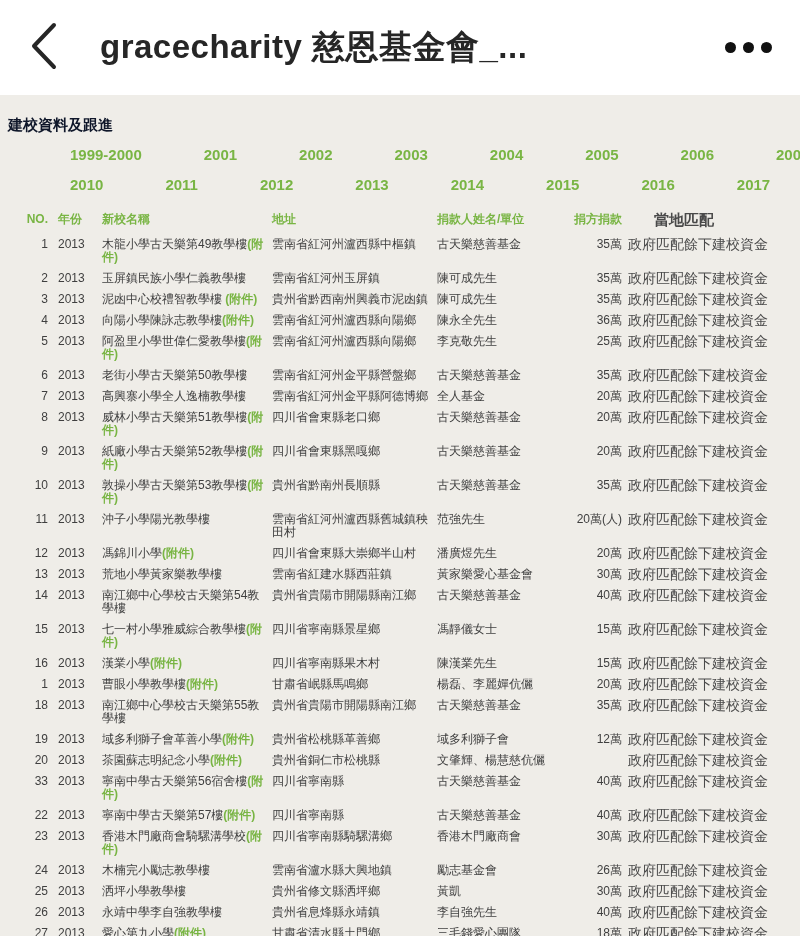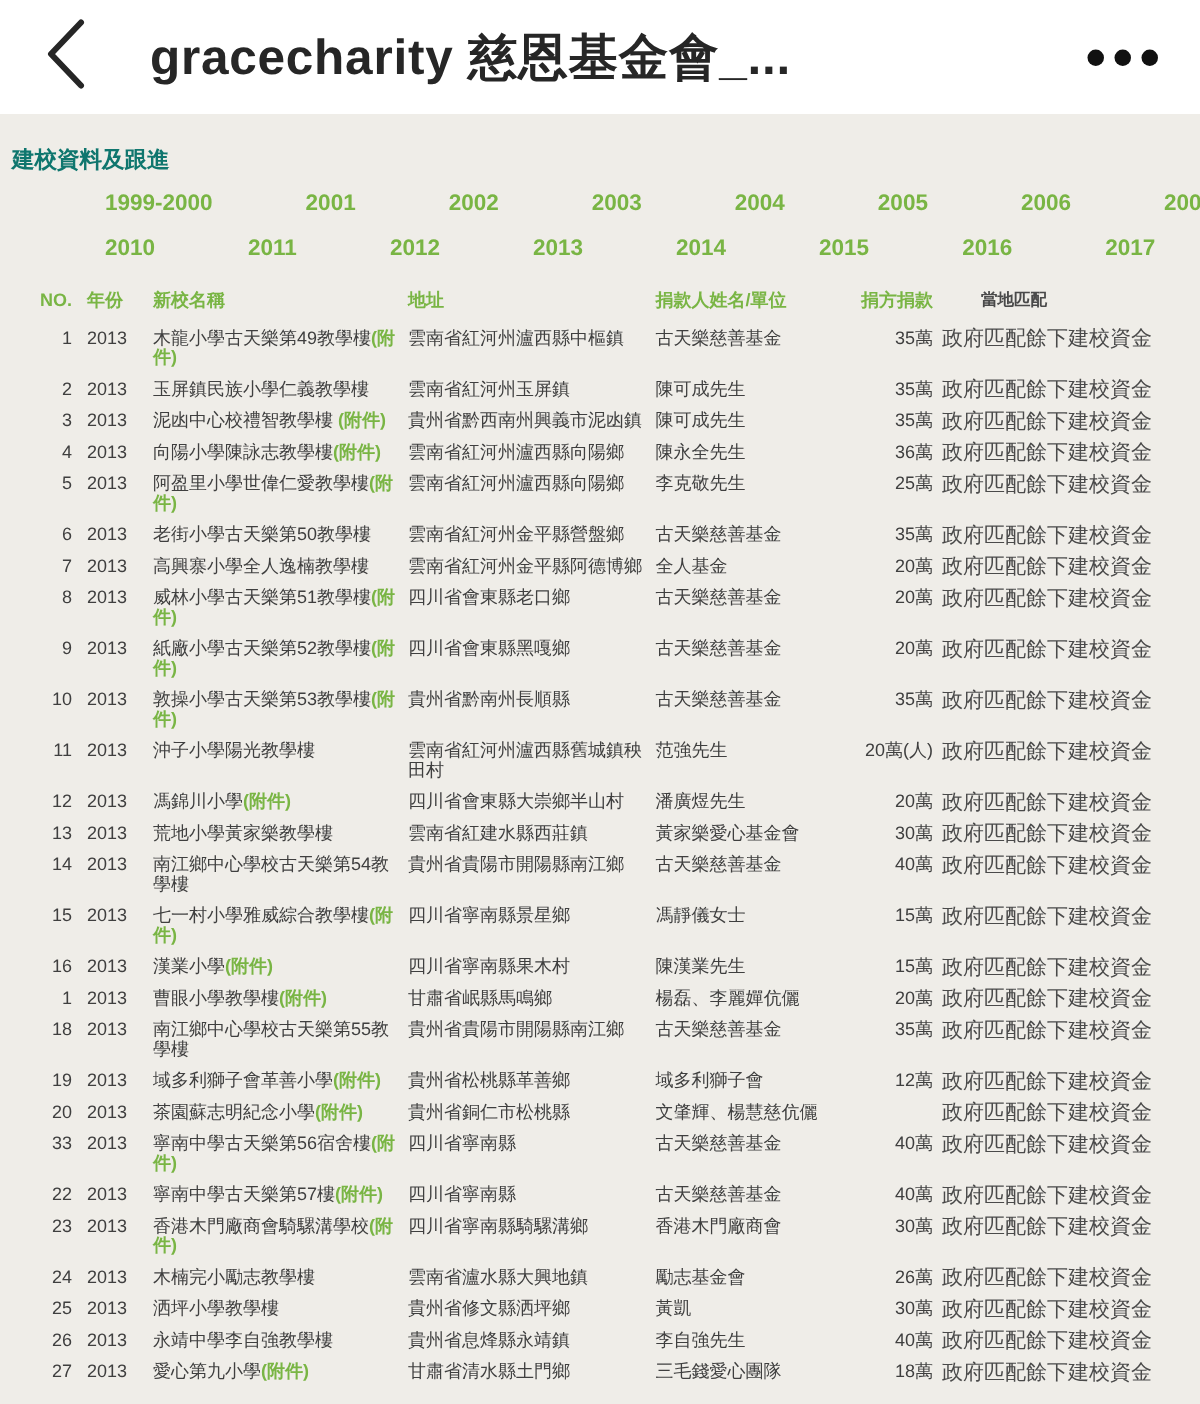--- a/index.html
+++ b/index.html
@@ -4,38 +4,38 @@
 <style>
   * { margin:0; padding:0; box-sizing:border-box; }
   html,body { width:800px; height:936px; overflow:hidden; }
   body {
     font-family:"Liberation Sans","DejaVu Sans",sans-serif;
     background:#efede8;
     color:#3f3f3f;
   }
   
   .appbar {
-    height:76px; background:#ffffff;
+    height:95px; background:#ffffff;
     display:flex; align-items:center;
     padding:0 26px;
   }
   .back-btn { width:44px; height:54px; display:flex; align-items:center; cursor:pointer; }
   .appbar-title {
     flex:1; margin-left:30px;
     font-size:33px; font-weight:700; color:#262626;
     letter-spacing:0.5px;
     white-space:nowrap; overflow:hidden;
   }
   .menu-btn { display:flex; gap:7px; align-items:center; cursor:pointer; padding:10px 2px; }
   .menu-btn i { width:11px; height:11px; border-radius:50%; background:#111; display:block; }
   
   .content { padding:0 8px; }
   .section-title {
     margin:21px 0 11px 0;
-    font-size:15px; font-weight:700; color:#0f766e;
+    font-size:15px; font-weight:700; color:#0f172a;
   }
   .year-row {
     display:flex; gap:24px; margin:0 0 13px 24px;
     font-size:15px; font-weight:700;
   }
   .year-link { color:#79b544; cursor:pointer; white-space:nowrap;margin-left:38px; }
   .year-link.highlighted { background:#ffffff; border-radius:3px; padding:1px 8px 1px 4px; margin:-1px -8px -1px -4px; }
   
   .table { margin-top:16px; }
   .t-row {
@@ -45,21 +45,21 @@
     padding:4px 0 4px 12px;
     font-size:12px; line-height:13px;
   }
   .t-head { color:#79b544; font-weight:700; padding-bottom:8px; }
   .c { padding-right:6px; }
   .c-no { text-align:right; padding-right:10px; }
   .c-year { }
   .c-name { }
   .c-amount { text-align:right; }
   .c-match { font-size:14px; color:#4a4a4a; }
-  .t-head .c-match { padding-left:26px; font-size:11px; }
+  .t-head .c-match { padding-left:26px; font-size:15px; }
   .attach { color:#79b544; font-weight:700; cursor:pointer; text-decoration:none; }
 </style>
 </head>
 <body>
 
 <div class="appbar">
   <div class="back-btn">
     <span>
       <svg width="34" height="54" viewBox="0 0 34 54">
         <polyline points="28,6 8,27 28,48" fill="none" stroke="#262626" stroke-width="4" stroke-linecap="round" stroke-linejoin="round"></polyline>

